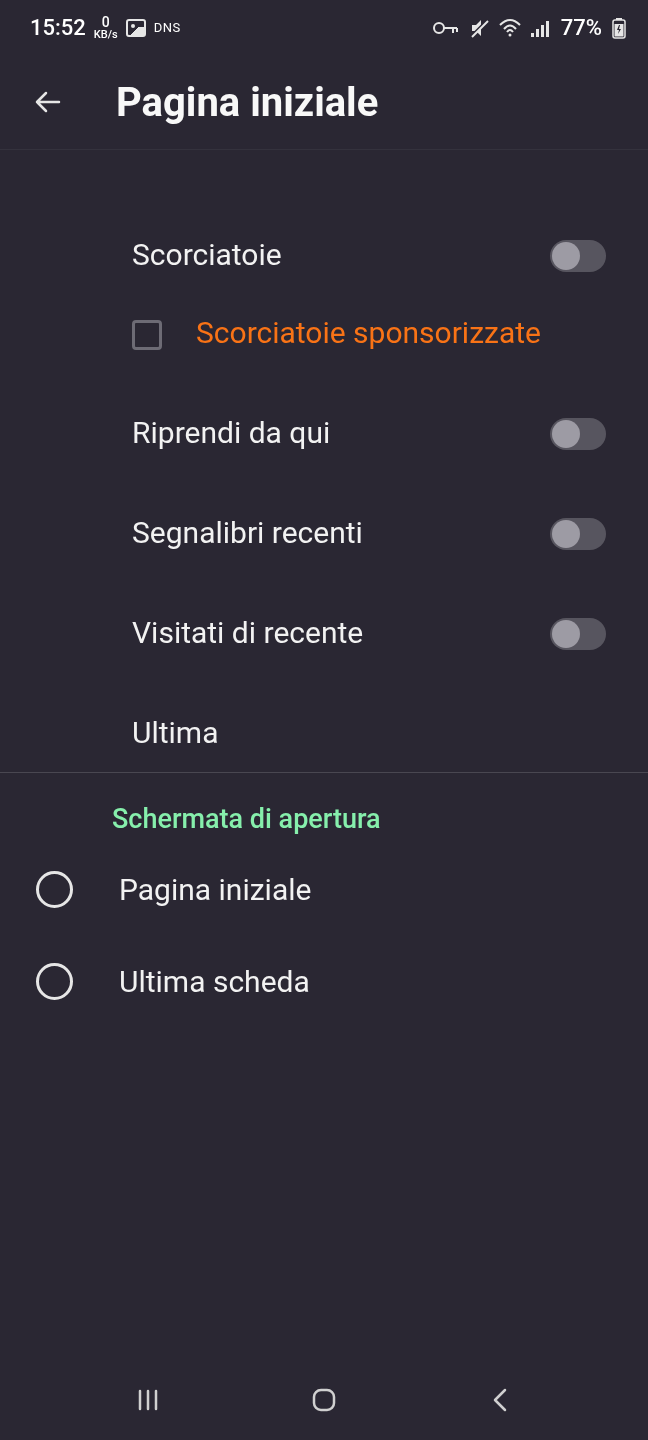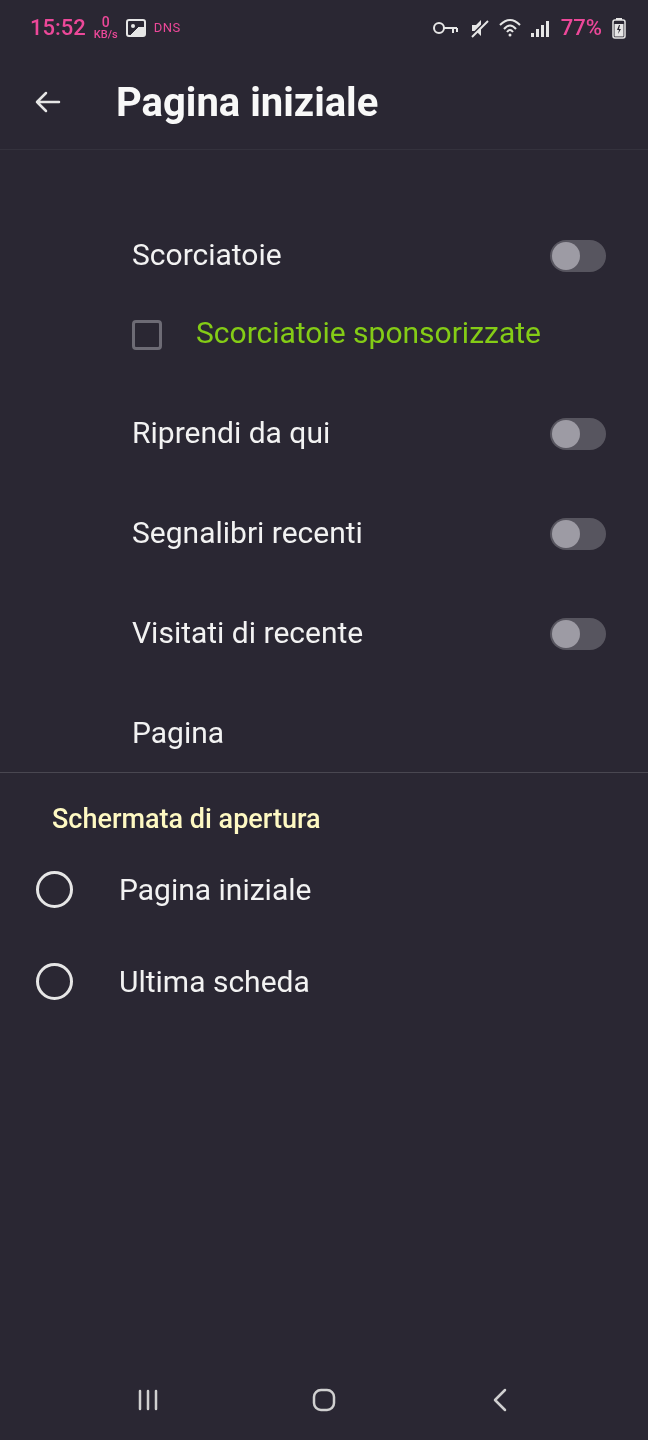--- a/index.html
+++ b/index.html
@@ -15,21 +15,21 @@
 
   
   .status-bar {
     height: 55px;
     display: flex;
     align-items: center;
     justify-content: space-between;
     padding: 0 22px 0 30px;
     font-size: 22px;
     font-weight: 500;
-    color: #ec4899;
+    color: #ffffff;
   }
   .status-left { display: flex; align-items: center; gap: 8px; }
   .status-right { display: flex; align-items: center; gap: 10px; }
   .kbs { font-size: 11px; line-height: 1; display: flex; flex-direction: column; align-items: center; }
   .kbs .top { font-size: 14px; }
   .dns-tag { font-size: 13px; font-weight: 400; letter-spacing: 0.5px; }
   .pic-icn {
     width: 20px; height: 18px; border: 2px solid #e6e6e6; border-radius: 3px;
     position: relative;
   }
@@ -71,21 +71,21 @@
     min-height: 100px;
     padding: 0 42px 0 132px;
     position: relative;
   }
   .row-label {
     font-size: 30px;
     color: #f2f2f2;
     font-weight: 400;
     flex: 1;
   }
-  .row.disabled .row-label { color: #84cc16; }
+  .row.disabled .row-label { color: #f97316; }
 
   .switch {
     width: 56px; height: 32px; border-radius: 16px;
     background: #57555f;
     position: relative;
     flex-shrink: 0;
   }
   .switch::after {
     content: "";
     position: absolute;
@@ -103,22 +103,22 @@
     left: 132px;
     flex-shrink: 0;
   }
   .row.checkbox-row { padding-left: 196px; min-height: 78px; }
 
   .divider { height: 1px; background: rgba(255,255,255,0.15); margin: 22px 0 0 0; }
 
   .section-title {
     font-size: 27px;
     font-weight: 500;
-    color: #fef9c3;
-    padding: 30px 0 8px 52px;
+    color: #86efac;
+    padding: 30px 0 8px 112px;
   }
 
   
   .radio-row {
     display: flex;
     align-items: center;
     min-height: 92px;
     padding: 10px 40px 10px 36px;
     gap: 46px;
   }
@@ -244,21 +244,21 @@
     <div class="row-label">Segnalibri recenti</div>
     <div class="switch"></div>
   </div>
 
   <div class="row">
     <div class="row-label">Visitati di recente</div>
     <div class="switch"></div>
   </div>
 
   <div class="row">
-    <div class="row-label">Pagina</div>
+    <div class="row-label">Ultima</div>
   </div>
 
   <div class="divider"></div>
 
   <div class="section-title">Schermata di apertura</div>
 
   <div class="radio-row">
     <div class="radio"></div>
     <div class="radio-label">Pagina iniziale</div>
   </div>

